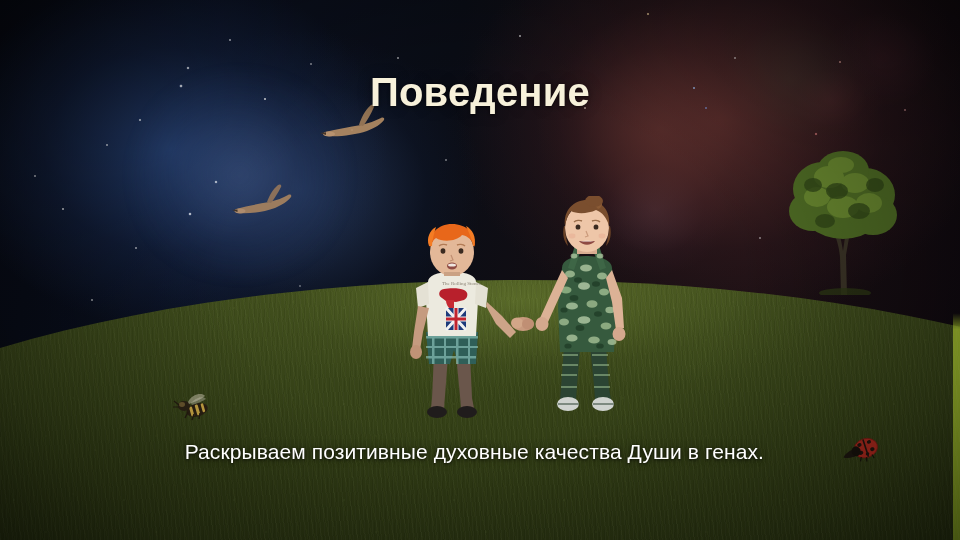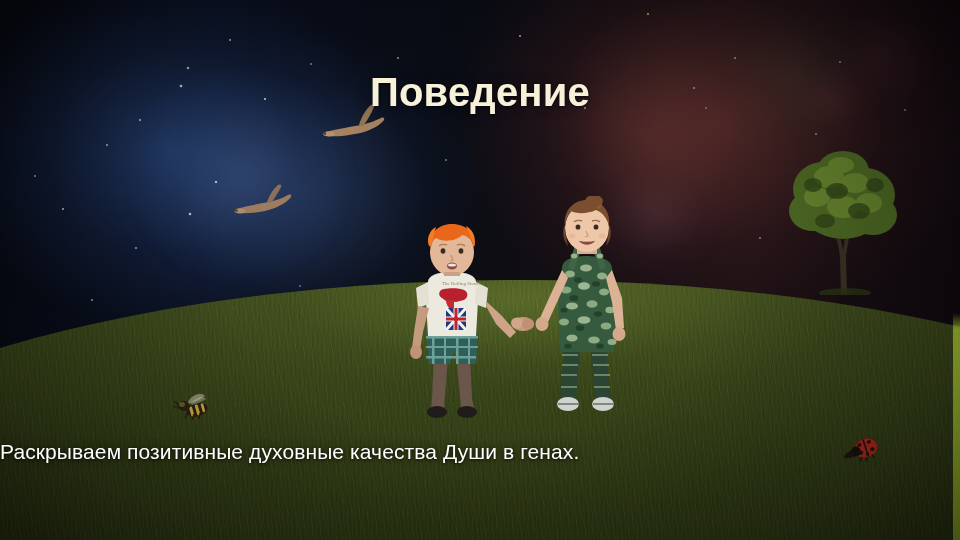--- a/index.html
+++ b/index.html
@@ -198,21 +198,21 @@
     color: #f7f1da;
     letter-spacing: 0.2px;
     text-shadow: 0 1px 3px rgba(0,0,0,0.55), 0 0 14px rgba(0,0,0,0.35);
     white-space: nowrap;
   }
   #subtitle {
     position: absolute;
     left: 0;
     top: 440px;
     width: 764px;
-    text-align: left;
+    text-align: right;
     font-size: 21px;
     font-weight: normal;
     color: #ffffff;
     letter-spacing: 0.1px;
     text-shadow: 0 1px 3px rgba(0,0,0,0.70), 0 0 10px rgba(0,0,0,0.45);
     white-space: nowrap;
   }
 </style>
 </head>
 <body>

